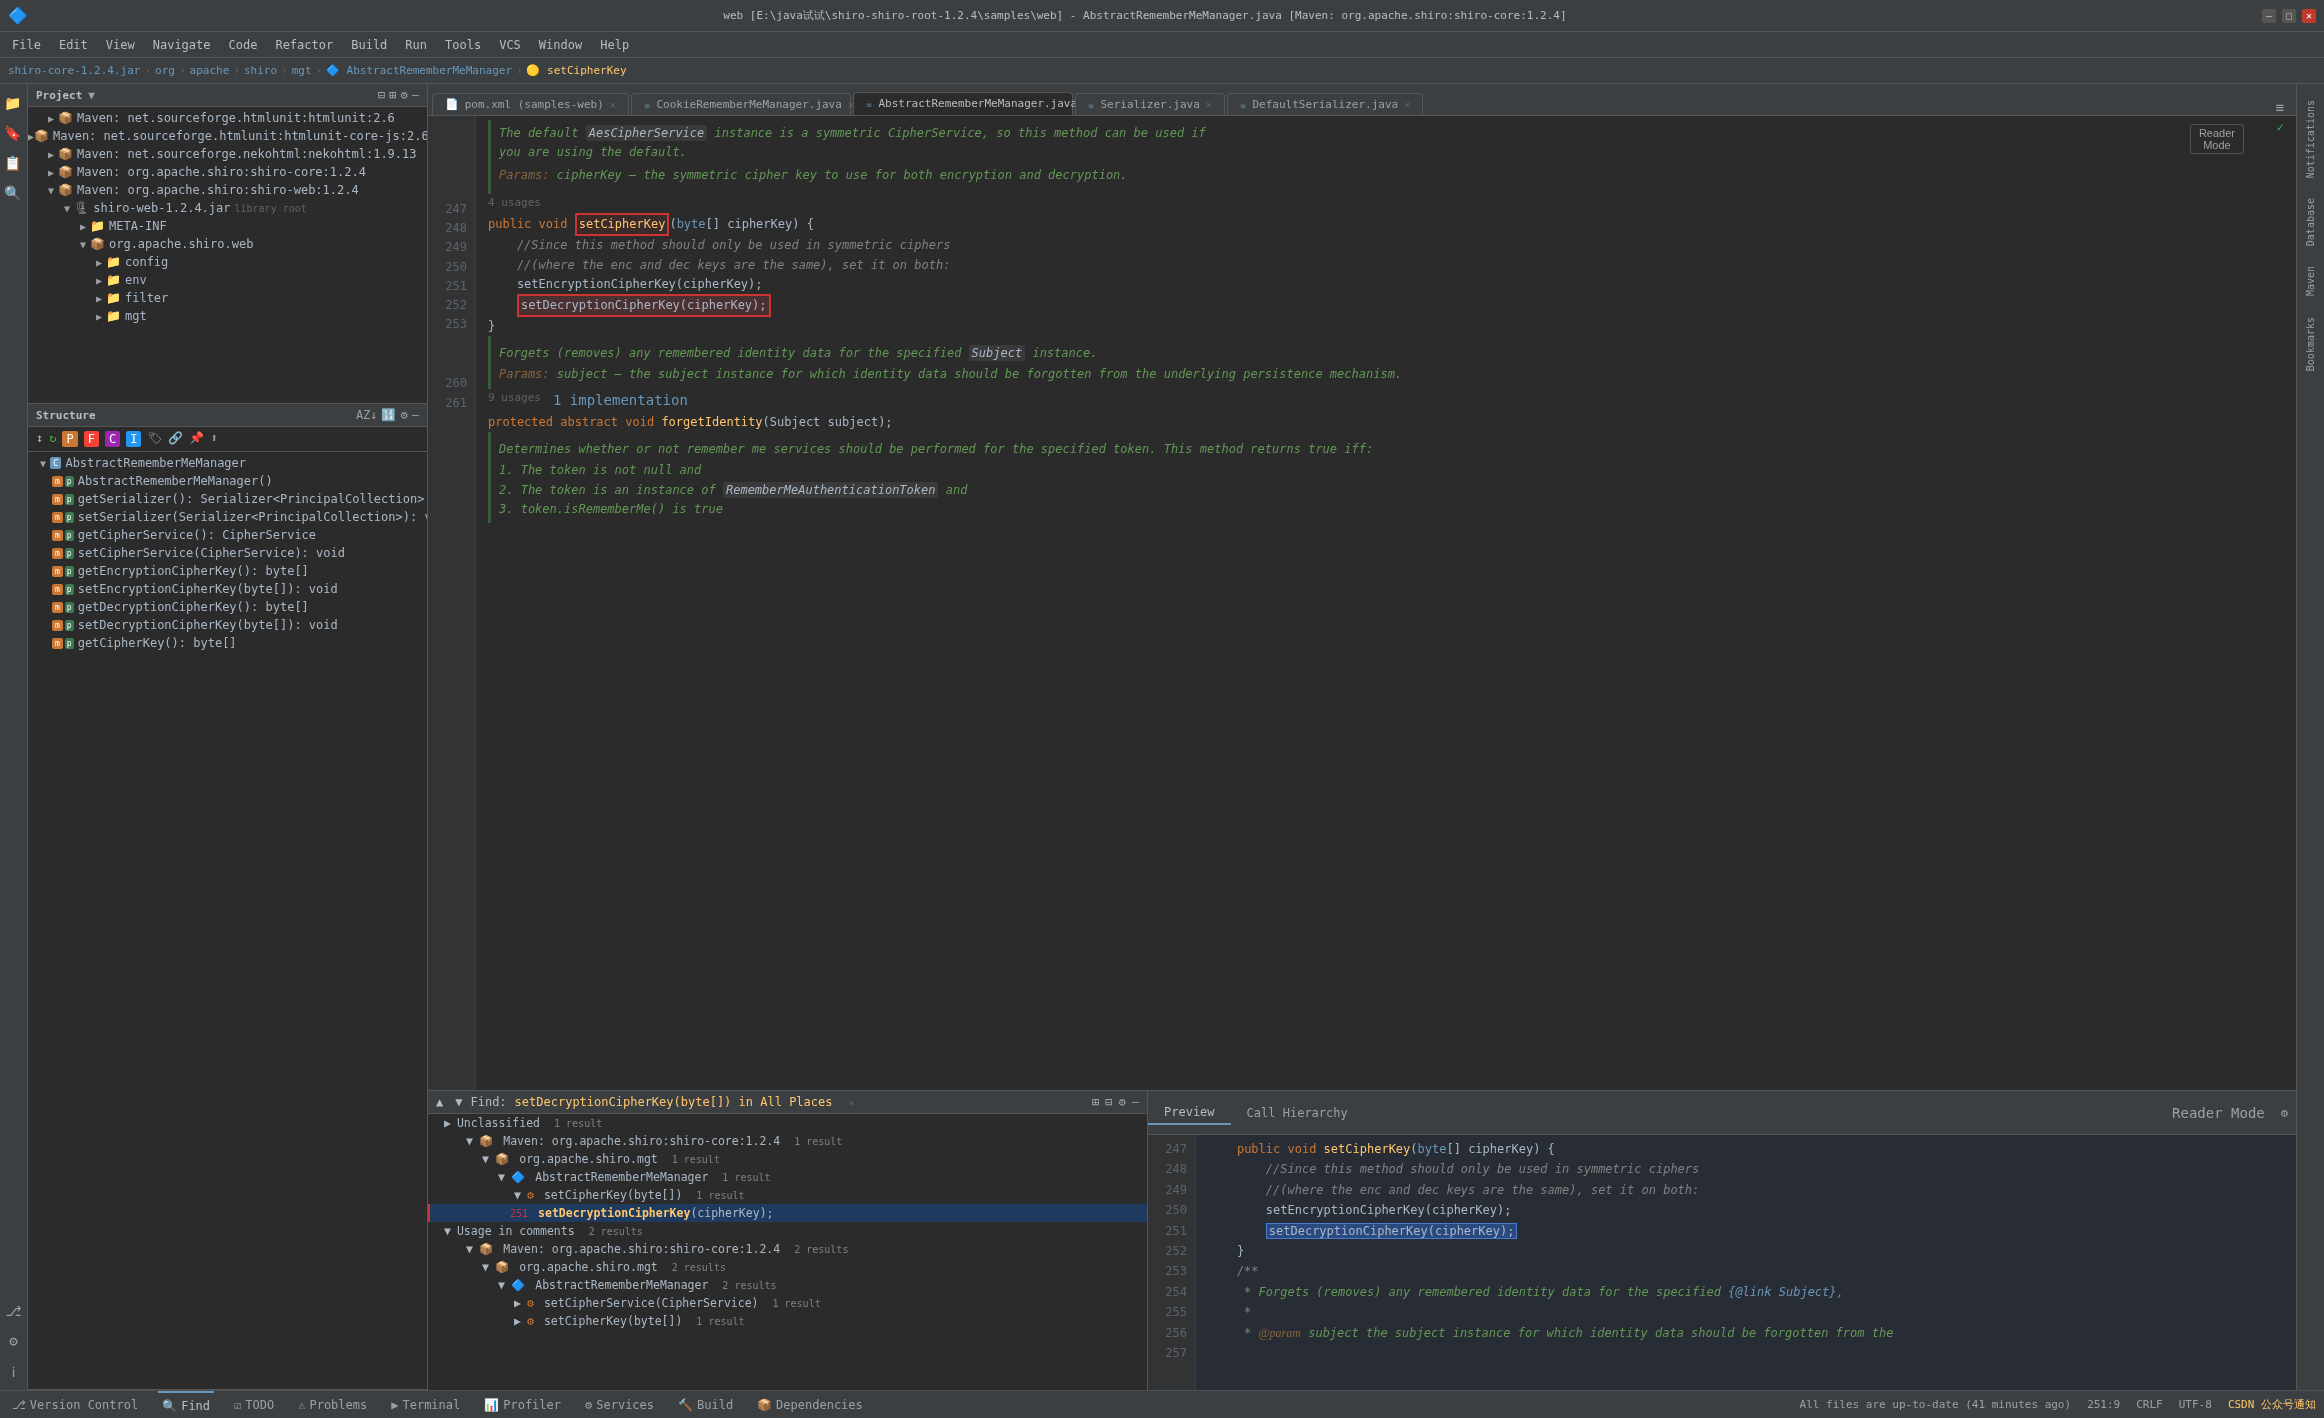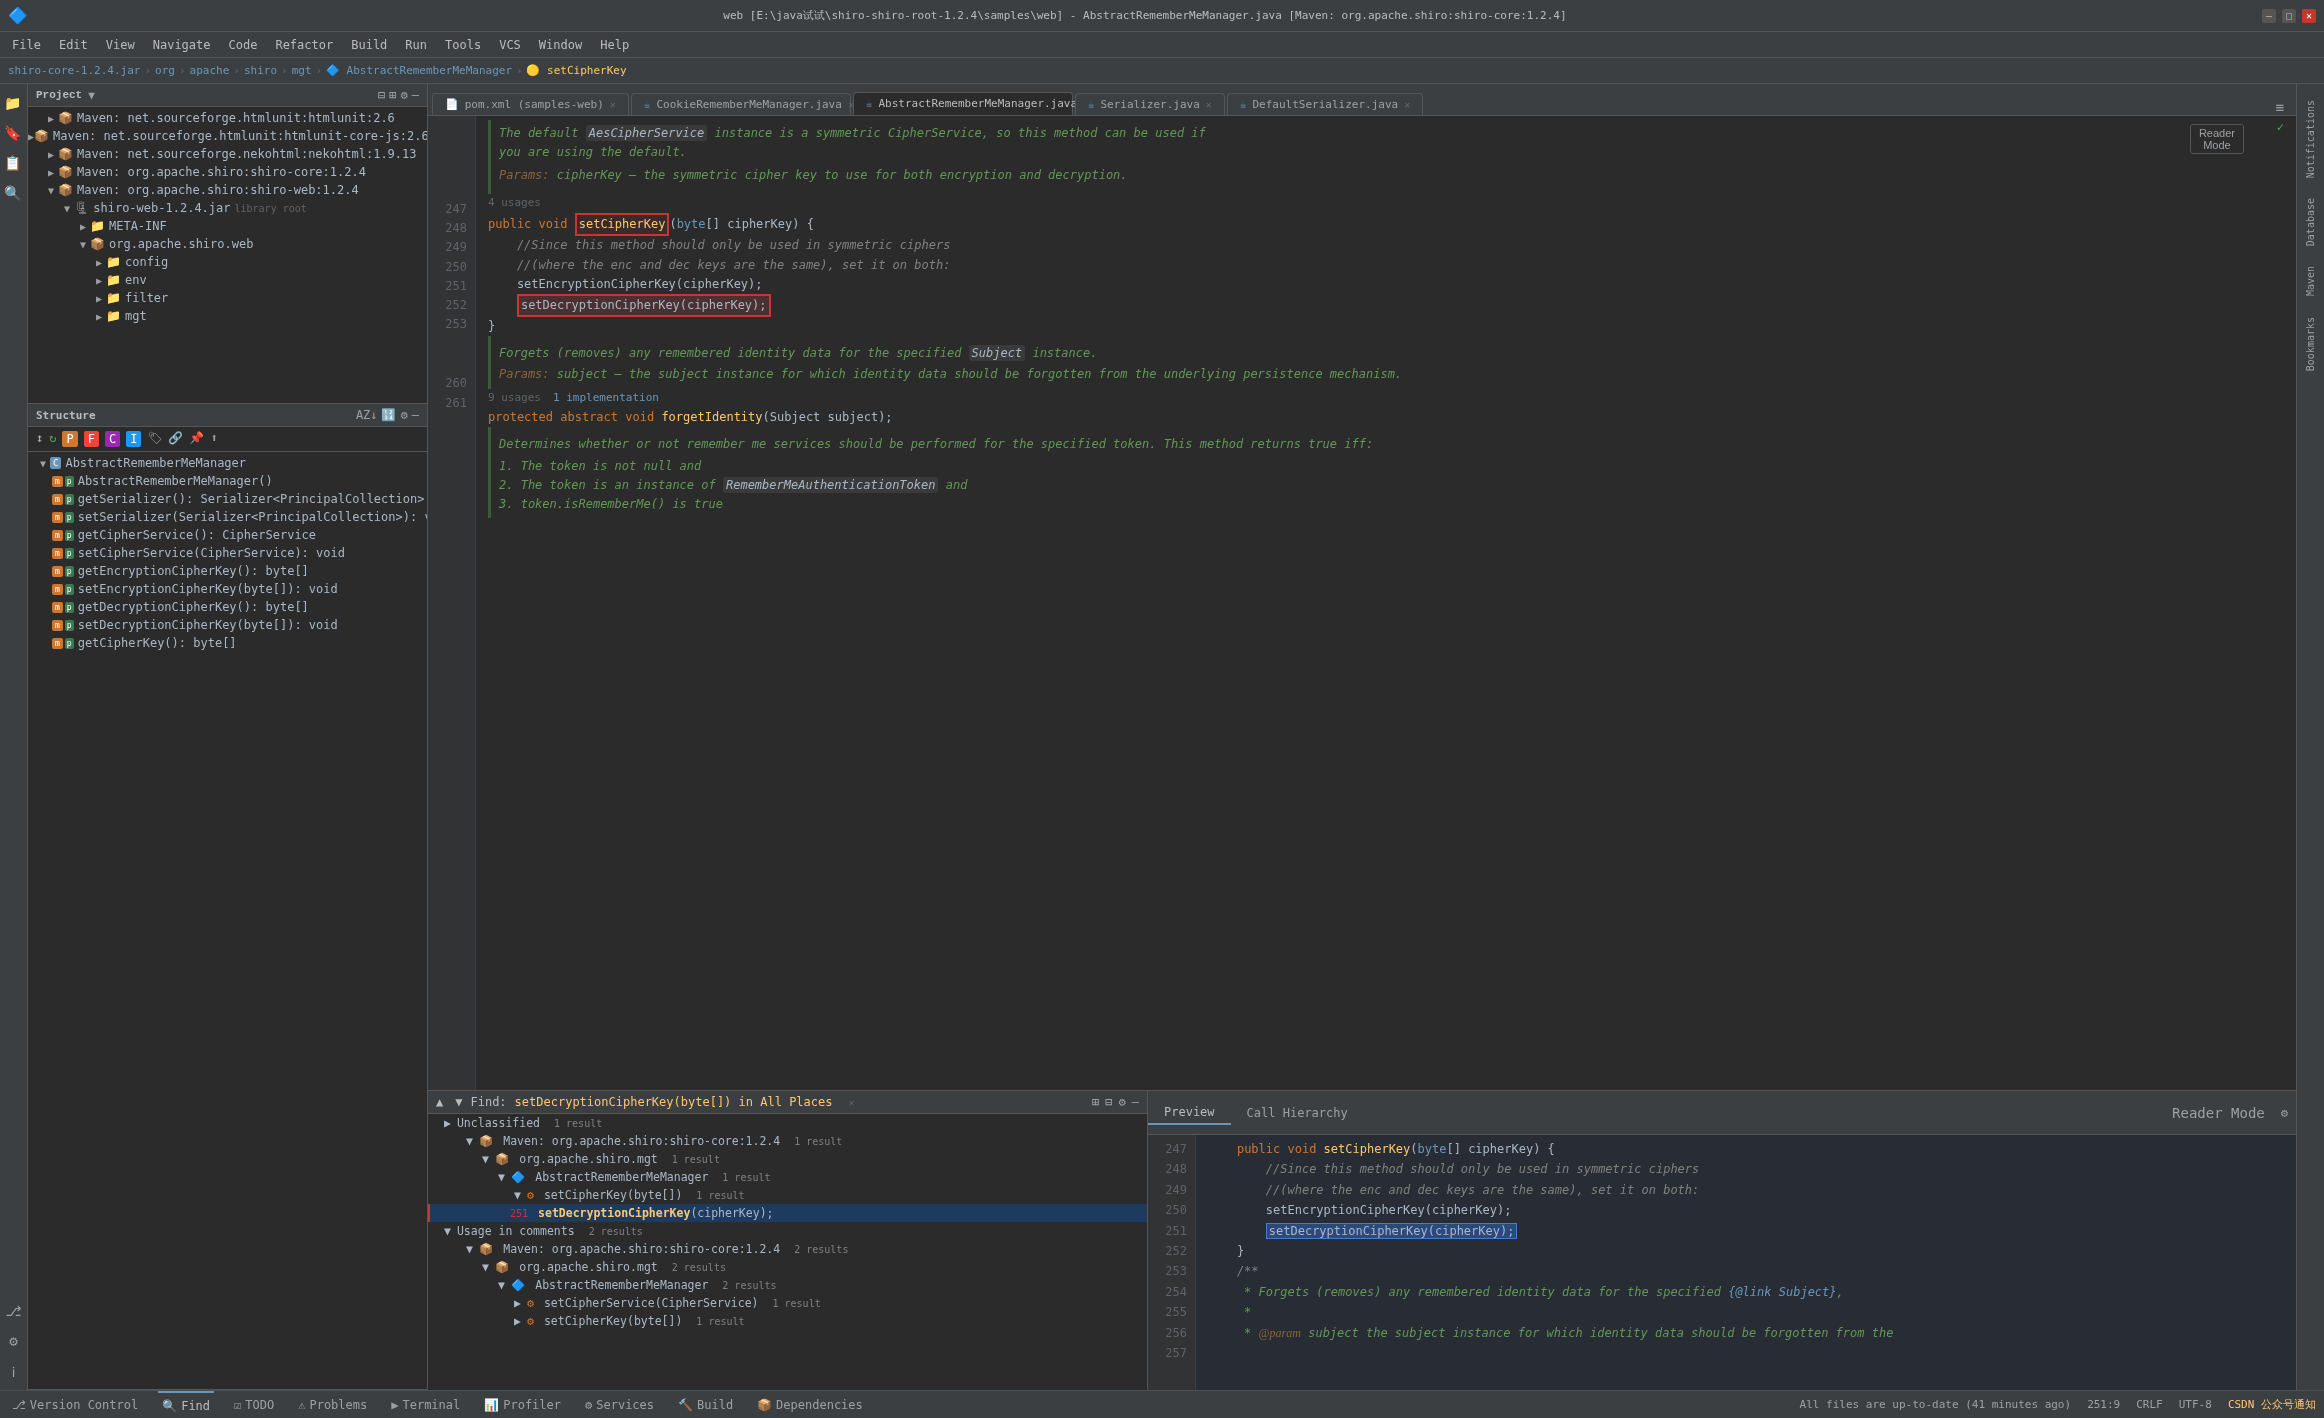--- a/index.html
+++ b/index.html
@@ -361,21 +361,21 @@
       border-radius: 3px;
       font-size: 14px;
       color: #9da0a3;
     }
     .left-icon.active-icon { color: #6897bb; }
 
     
     ::-webkit-scrollbar { width: 8px; height: 8px; }
     ::-webkit-scrollbar-track { background: #2b2b2b; }
     ::-webkit-scrollbar-thumb { background: #555; border-radius: 4px; }
-    .usage-link { color: #6897bb; cursor: pointer; font-size: 11px; }
+    .usage-link { color: #6897bb; cursor: pointer; font-size: 14px; }
 
     .panel-header-icons { display: flex; gap: 4px; align-items: center; }
   </style>
 </head>
 <body>
 
 <div id="title-bar">
   <span style="font-size:16px;">🔷</span>
   <span style="font-size:11px; flex:1; text-align:center;">web [E:\java试试\shiro-shiro-root-1.2.4\samples\web] - AbstractRememberMeManager.java [Maven: org.apache.shiro:shiro-core:1.2.4]</span>
   <div class="window-controls">
@@ -426,21 +426,21 @@
     <div class="left-icon" title="Git" style="margin-top:auto;">⎇</div>
     <div class="left-icon" title="Settings">⚙</div>
     <div class="left-icon" title="Info">ℹ</div>
   </div>
 
   <div id="left-panel">
 
     <div id="project-panel">
       <div class="panel-header">
         <div class="panel-header-left">
-          <span style="font-weight:bold;font-family:Liberation Mono, monospace;">Project</span>
+          <span style="font-weight:bold;">Project</span>
           <span style="cursor:pointer; color:#9da0a3;">▼</span>
         </div>
         <div class="panel-header-icons">
           <span class="panel-icon-btn">⊟</span>
           <span class="panel-icon-btn">⊞</span>
           <span class="panel-icon-btn">⚙</span>
           <span class="panel-icon-btn">—</span>
         </div>
       </div>
       <div class="tree-view">

